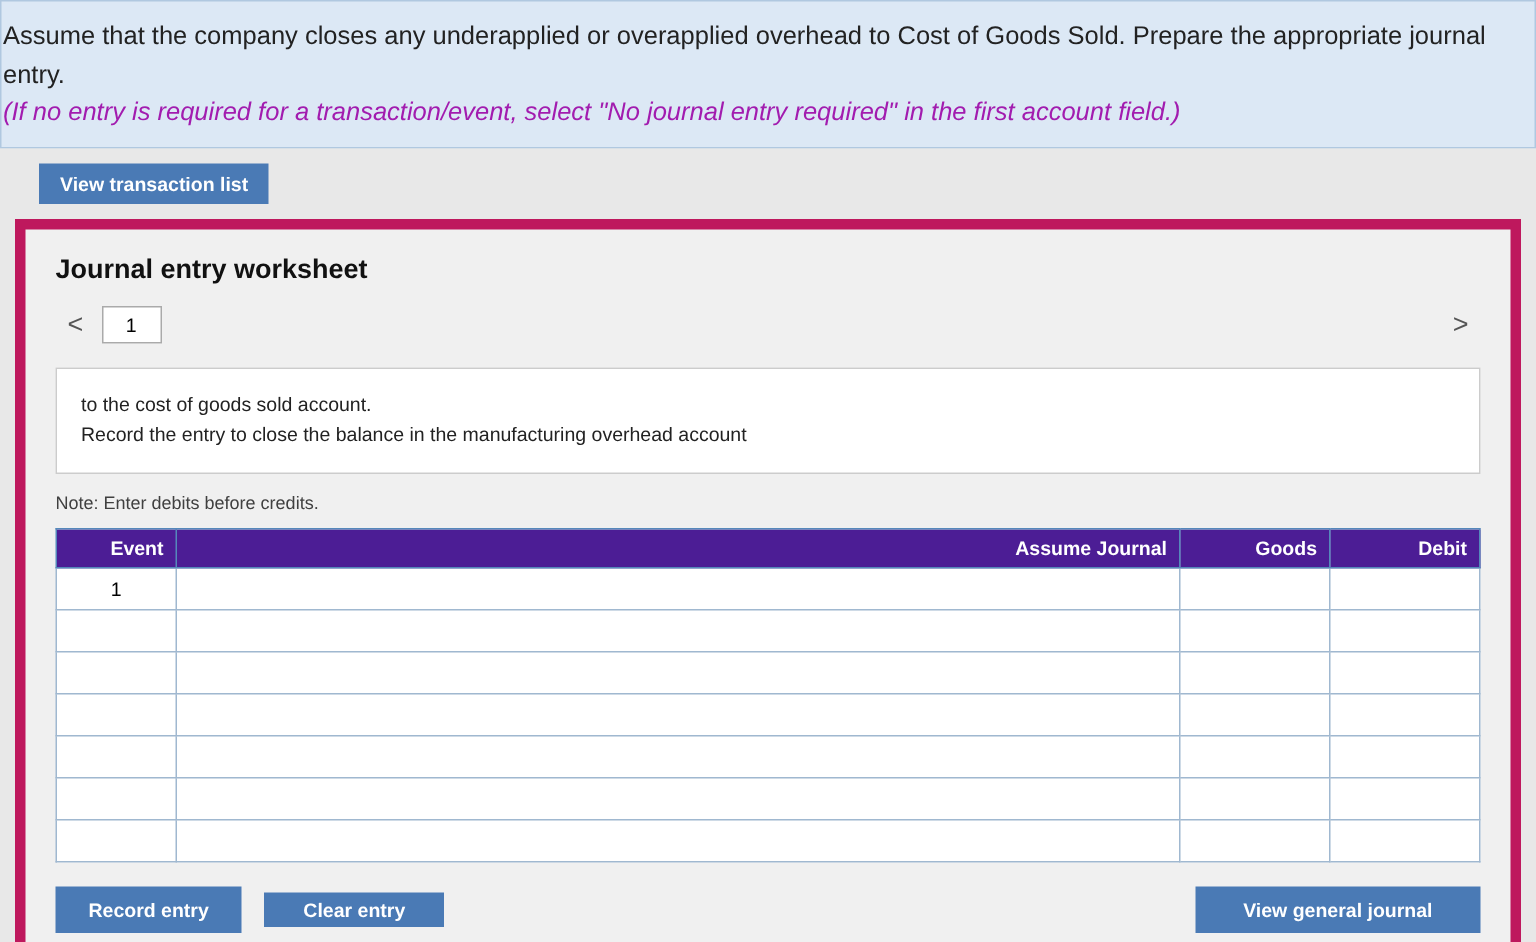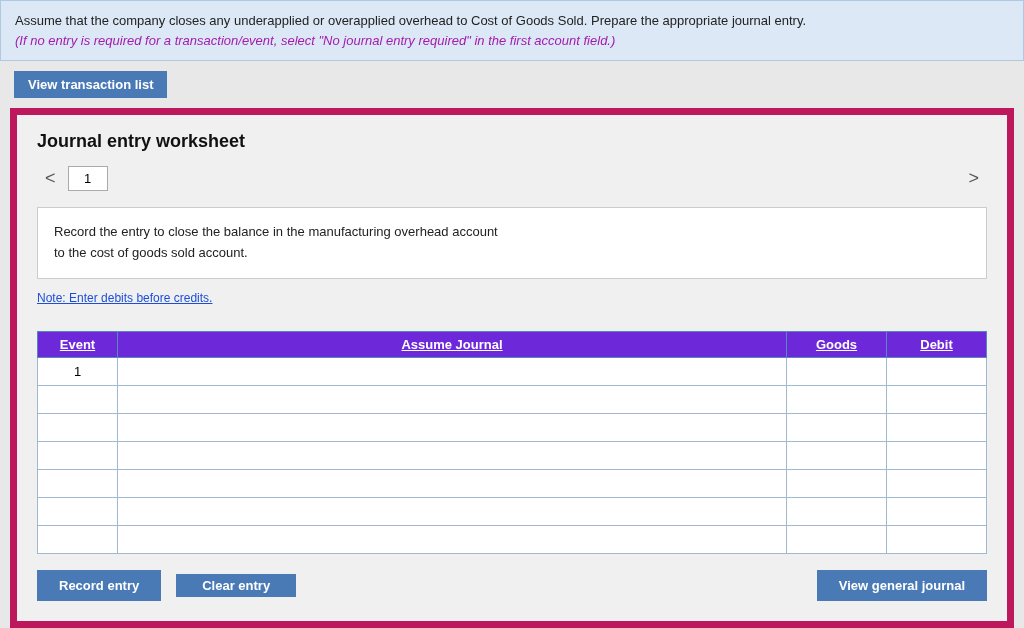--- a/index.html
+++ b/index.html
@@ -7,36 +7,36 @@
       font-family: Arial, sans-serif;
       font-size: 13px;
       background: #e8e8e8;
       width: 1024px;
       min-height: 628px;
     }
 
     .top-banner {
       background: #dce8f5;
       border: 1px solid #b0c8e0;
-      padding: 10px 14px;
-      font-size: 13px;
+      padding: 10px 1px;
+      font-size: 17px;
       line-height: 1.5;
     }
 
     .top-banner .main-text {
       color: #222;
     }
 
     .top-banner .sub-text {
       color: #a21caf;
       font-style: italic;
     }
 
     .toolbar {
-      padding: 10px 14px;
+      padding: 10px 26px;
       background: #e8e8e8;
     }
 
     .btn-view-transaction {
       background: #4a7ab5;
       color: white;
       border: none;
       padding: 6px 14px;
       font-size: 13px;
       cursor: pointer;
@@ -89,40 +89,38 @@
       border: 1px solid #ccc;
       background: white;
       padding: 14px 16px;
       margin-bottom: 12px;
       font-size: 13px;
       line-height: 1.6;
       color: #222;
     }
 
     .note-text {
-      color: #1d4ed8;
+      color: #404040;
       font-size: 12px;
-      margin-bottom: 26px;
-      text-decoration: underline;
+      margin-bottom: 10px;
     }
 
     .journal-table {
       width: 100%;
       border-collapse: collapse;
       font-size: 13px;
     }
 
     .journal-table thead tr th {
-      background: #6d28d9;
+      background: #4c1d95;
       color: white;
       font-weight: bold;
       padding: 5px 8px;
       border: 1px solid #5588bb;
-      text-align: center;
-      text-decoration: underline;
+      text-align: right;
     }
 
     .journal-table thead tr th.event-col {
       width: 80px;
     }
 
     .journal-table thead tr th.journal-col {
       width: auto;
     }
 
@@ -181,21 +179,21 @@
       font-size: 13px;
       font-weight: bold;
       cursor: pointer;
       min-width: 120px;
     }
 
     .btn-view-journal {
       background: #4a7ab5;
       color: white;
       border: none;
-      padding: 8px 22px;
+      padding: 8px 32px;
       font-size: 13px;
       font-weight: bold;
       cursor: pointer;
       margin-left: auto;
       min-width: 150px;
     }
   </style>
 </head>
 <body>
 
@@ -211,22 +209,22 @@
 <div class="main-card">
   <div class="worksheet-title">Journal entry worksheet</div>
 
   <div class="tab-nav">
     <span class="nav-arrow">&lt;</span>
     <div class="tab-box">1</div>
     <span class="nav-arrow nav-arrow-right">&gt;</span>
   </div>
 
   <div class="description-box">
+    <div>to the cost of goods sold account.</div>
     <div>Record the entry to close the balance in the manufacturing overhead account</div>
-    <div>to the cost of goods sold account.</div>
   </div>
 
   <div class="note-text">Note: Enter debits before credits.</div>
 
   <table class="journal-table">
     <thead>
       <tr>
         <th class="event-col">Event</th>
         <th class="journal-col">Assume Journal</th>
         <th class="debit-col">Goods</th>

